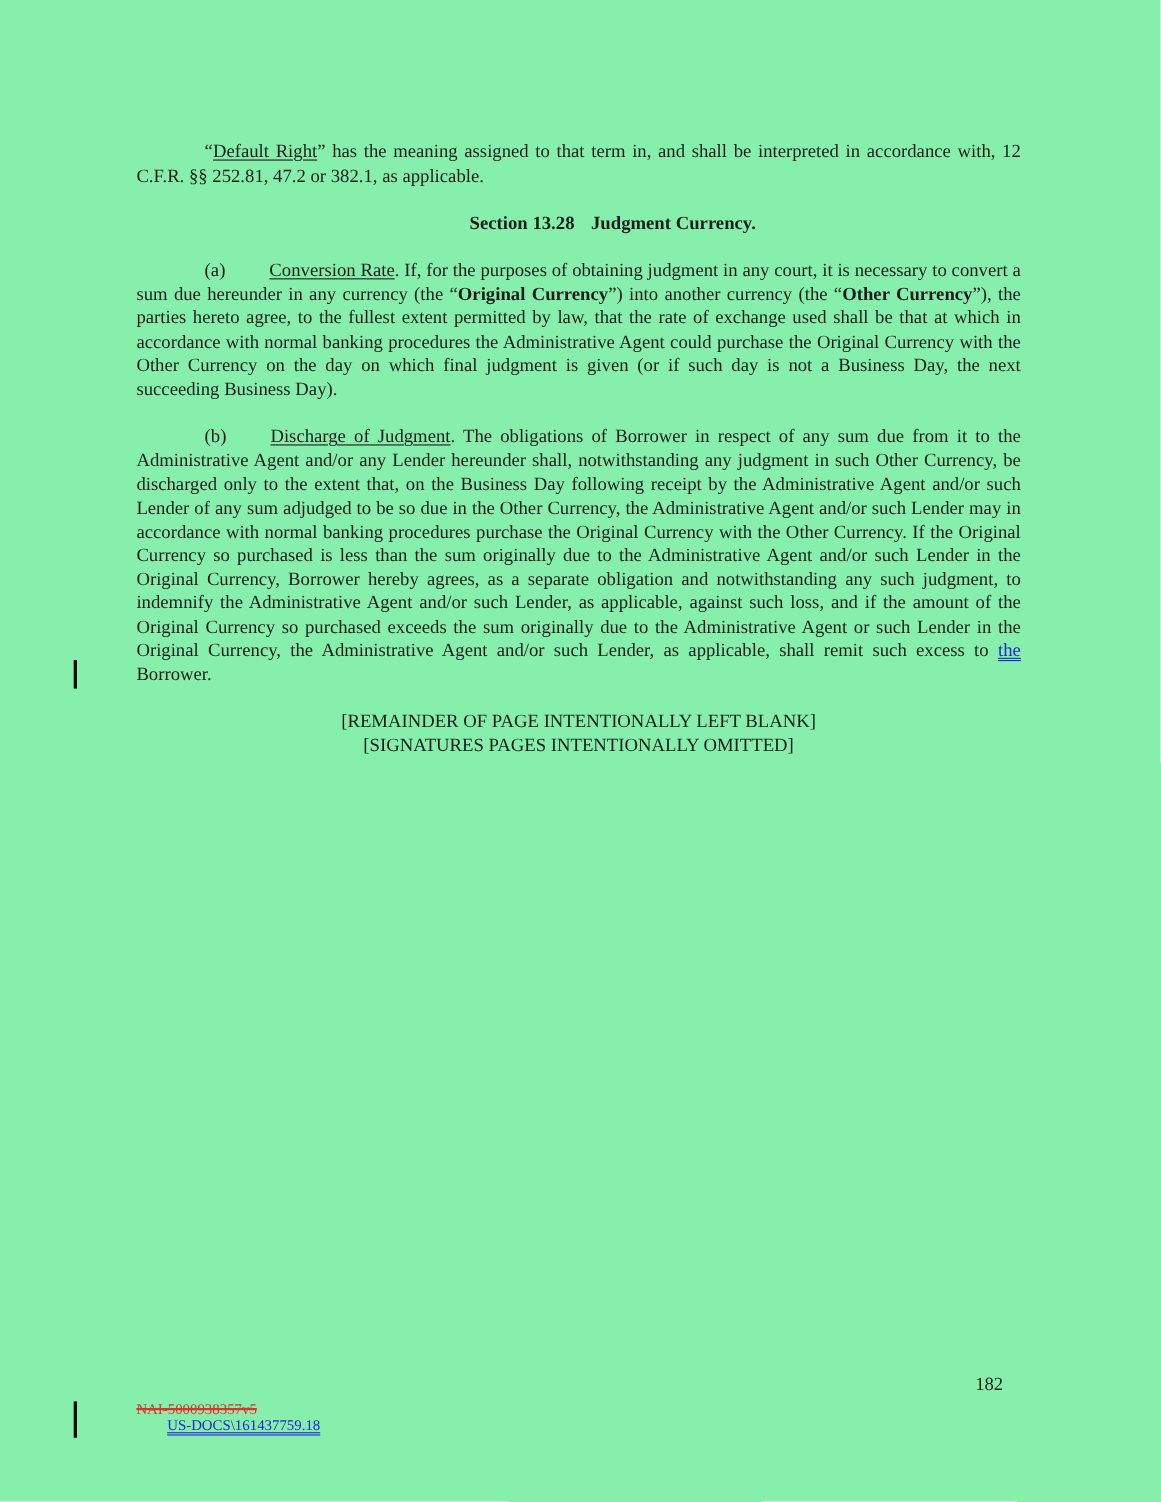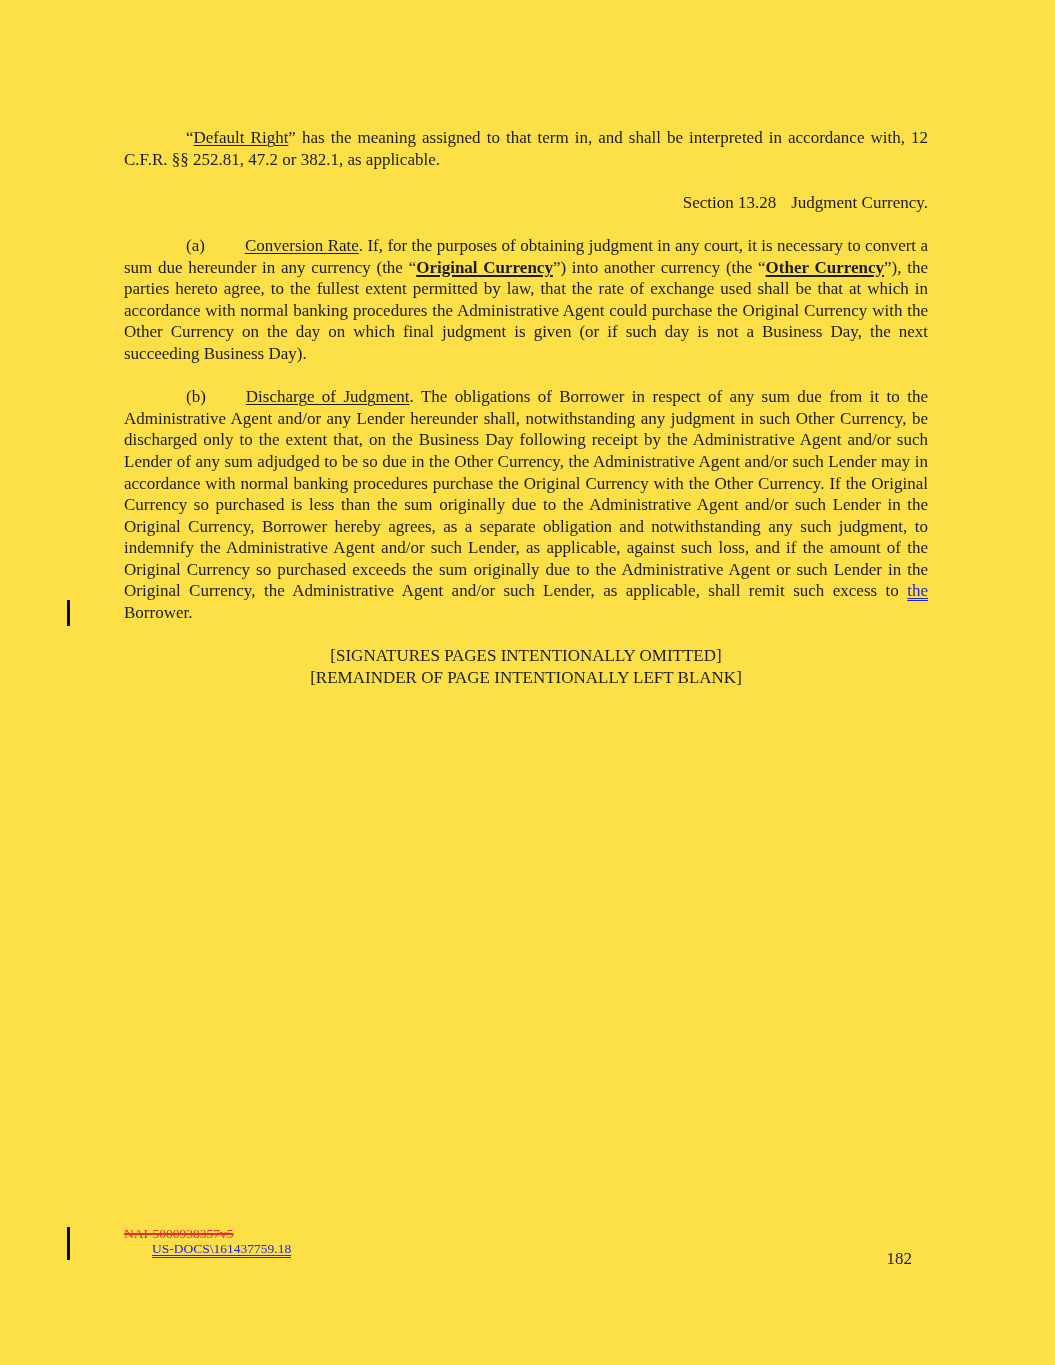--- a/index.html
+++ b/index.html
@@ -4,60 +4,59 @@
 <style>
   html, body {
     margin: 0;
     padding: 0;
     background: #ffffff;
   }
   .page {
     position: relative;
     width: 1055px;
     height: 1365px;
-    background: #fde047;
+    background: #86efac;
     font-family: "Liberation Serif", serif;
     color: #1c1c1c;
     overflow: hidden;
   }
   .content {
     position: absolute;
     left: 124px;
     top: 127px;
     width: 804px;
   }
   .para {
     margin: 0 0 21.6px 0;
     font-size: 17px;
     line-height: 21.6px;
     text-indent: 62px;
   }
   .justify {
     text-align: justify;
   }
   .section-heading {
-    font-weight: normal;
-    text-align: right;
+    font-weight: bold;
+    text-align: center;
   }
   .tab {
     display: inline-block;
     width: 40px;
   }
   .tab-sm {
     display: inline-block;
     width: 15px;
   }
   .u {
     text-decoration: underline;
     text-decoration-thickness: 1px;
     text-underline-offset: 2px;
   }
   .bu {
     font-weight: bold;
-    text-decoration: underline;
     text-decoration-thickness: 1.5px;
     text-underline-offset: 2px;
   }
   .ins {
     color: #2323d6;
     text-decoration: underline double;
     text-decoration-thickness: 1px;
     text-underline-offset: 2px;
     margin-top: 38px;
   }
@@ -86,21 +85,21 @@
     top: 1248px;
     left: 108px;
     width: 804px;
     text-align: right;
     font-size: 17px;
     line-height: 21.6px;
   }
   .doc-ids {
     position: absolute;
     left: 124px;
-    top: 1227px;
+    top: 1274px;
     font-size: 13.5px;
     line-height: 14.5px;
   }
   .footer-change-bar {
     position: absolute;
     left: -57px;
     top: 0;
     width: 2.5px;
     height: 33px;
     background: #0a0a0a;
@@ -137,22 +136,22 @@
     <p class="para justify">
       <span>(a)</span><span class="tab"></span><span class="u">Conversion Rate</span><span>.  If, for the purposes of obtaining judgment in any court, it is necessary to convert a sum due hereunder in any currency (the “</span><span class="bu">Original Currency</span><span>”) into another currency (the “</span><span class="bu">Other Currency</span><span>”), the parties hereto agree, to the fullest extent permitted by law, that the rate of exchange used shall be that at which in accordance with normal banking procedures the Administrative Agent could purchase the Original Currency with the Other Currency on the day on which final judgment is given (or if such day is not a Business Day, the next succeeding Business Day).</span>
     </p>
 
     <p class="para justify rel">
       <span>(b)</span><span class="tab"></span><span class="u">Discharge of Judgment</span><span>.  The obligations of Borrower in respect of any sum due from it to the Administrative Agent and/or any Lender hereunder shall, notwithstanding any judgment in such Other Currency, be discharged only to the extent that, on the Business Day following receipt by the Administrative Agent and/or such Lender of any sum adjudged to be so due in the Other Currency, the Administrative Agent and/or such Lender may in accordance with normal banking procedures purchase the Original Currency with the Other Currency.  If the Original Currency so purchased is less than the sum originally due to the Administrative Agent and/or such Lender in the Original Currency, Borrower hereby agrees, as a separate obligation and notwithstanding any such judgment, to indemnify the Administrative Agent and/or such Lender, as applicable, against such loss, and if the amount of the Original Currency so purchased exceeds the sum originally due to the Administrative Agent or such Lender in the Original Currency, the Administrative Agent and/or such Lender, as applicable, shall remit such excess to </span><span class="ins">the </span><span>Borrower.</span>
       <span class="change-bar"></span>
     </p>
 
     <p class="notices">
+      <span class="notice-line">[REMAINDER OF PAGE INTENTIONALLY LEFT BLANK]</span>
       <span class="notice-line">[SIGNATURES PAGES INTENTIONALLY OMITTED]</span>
-      <span class="notice-line">[REMAINDER OF PAGE INTENTIONALLY LEFT BLANK]</span>
     </p>
 
   </main>
 
   <div class="page-number">182</div>
 
   <footer class="doc-ids">
     <span class="footer-change-bar"></span>
     <div class="del-id">NAI-5000938357v5</div>
     <div class="ins-id">US-DOCS\161437759.18</div>

